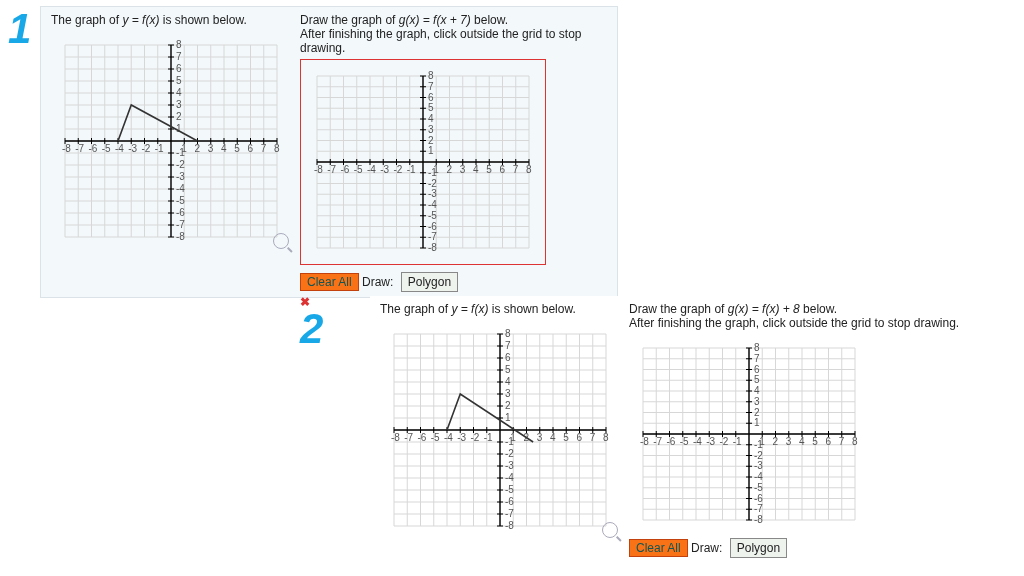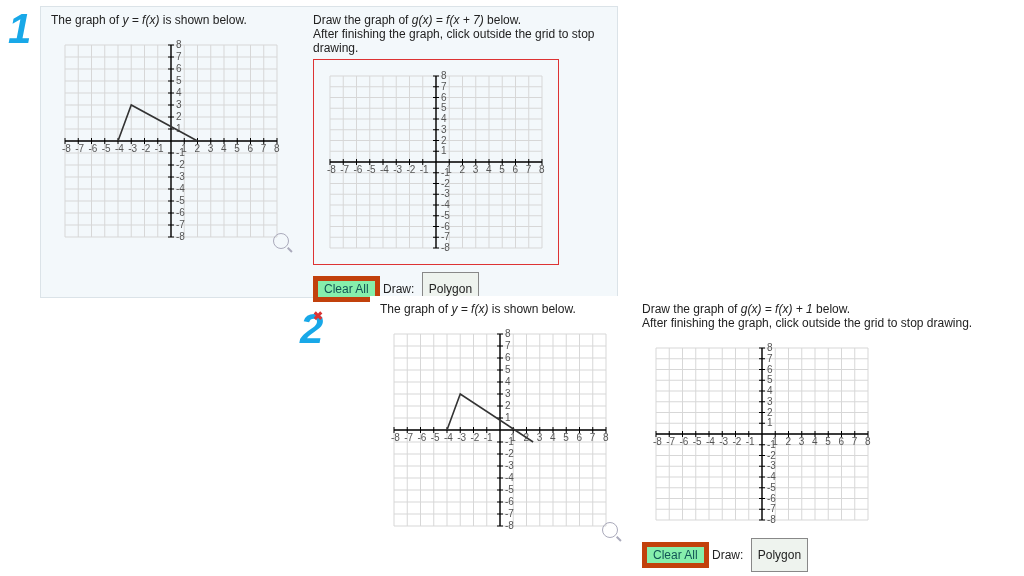--- a/index.html
+++ b/index.html
@@ -1,32 +1,32 @@
 <!DOCTYPE html>
 <html><head>
 <meta charset="utf-8">
 <style>
   html,body{margin:0;padding:0;font-family:Arial,Helvetica,sans-serif;font-size:12px;color:#222;background:#fff}
   .stage{position:relative;width:1024px;height:576px}
   .num{position:absolute;font:italic 900 42px/1 Arial,sans-serif;color:#18a8e8}
   .panel{position:absolute;background:#f3f8fb;border:1px solid #dbe3e8;padding:6px 10px 10px}
   .panel.white{background:#fff;border:none}
   .prompt{font-size:12px;margin-bottom:4px}
-  .row{display:flex;gap:22px}
+  .row{display:flex;gap:9px}
   .figwrap{position:relative}
   .drawwrap{border:1px solid #d33;display:inline-block;padding:2px}
   svg{display:block}
   .grid line{stroke:#d7d7d7;stroke-width:1}
   .axis line{stroke:#000;stroke-width:1.4}
   .tick text{font:10px Arial;fill:#555}
   .tick line{stroke:#000}
   .poly{fill:none;stroke:#333;stroke-width:1.6}
   .toolbar{margin-top:4px;font-size:12px}
-  .btn{display:inline-block;background:#86efac;border:5px solid #c2410c;padding:1px 6px;color:#155;cursor:pointer}
-  .sel{display:inline-block;background:#eef3ee;border:1px solid #888;padding:9px 6px;margin-left:4px}
+  .btn{display:inline-block;background:#f97316;border:1px solid #c2410c;padding:1px 6px;color:#155;cursor:pointer}
+  .sel{display:inline-block;background:#eef3ee;border:1px solid #888;padding:2px 6px;margin-left:4px}
   .mag{position:absolute;right:2px;bottom:2px;width:14px;height:14px;border:1.5px solid #aab;border-radius:50%}
   .mag:after{content:"";position:absolute;width:6px;height:1.5px;background:#aab;transform:rotate(45deg);right:-5px;bottom:-2px}
   .x{color:#d33;font-weight:bold}
 </style>
 </head>
 <body>
 
 <div class="stage">
 
   <div class="num" style="left:8px;top:8px">1</div>
@@ -390,21 +390,21 @@
                 <line x1="117" y1="14" x2="123" y2="14"></line>
                 <text x="125" y="17">8</text>
               </g>
               <path d="M67,110 L80.25,74 L153.125,122" class="poly"></path>
             </svg>
           <div class="mag"></div>
         </div>
       </div>
       <div>
         <div class="prompt">
-          <span>Draw the graph of </span><i>g(x) = f(x) + 1</i><span> below.</span><br>
+          <span>Draw the graph of </span><i>g(x) = f(x) + 8</i><span> below.</span><br>
           <span>After finishing the graph, click outside the grid to stop drawing.</span>
         </div>
         <div class="figwrap">
           <svg width="240" height="200" id="svg-p2-right">
               <g class="grid">
                 <line x1="14" y1="186" x2="14" y2="14"></line>
                 <line x1="27.25" y1="186" x2="27.25" y2="14"></line>
                 <line x1="40.5" y1="186" x2="40.5" y2="14"></line>
                 <line x1="53.75" y1="186" x2="53.75" y2="14"></line>
                 <line x1="67" y1="186" x2="67" y2="14"></line>

